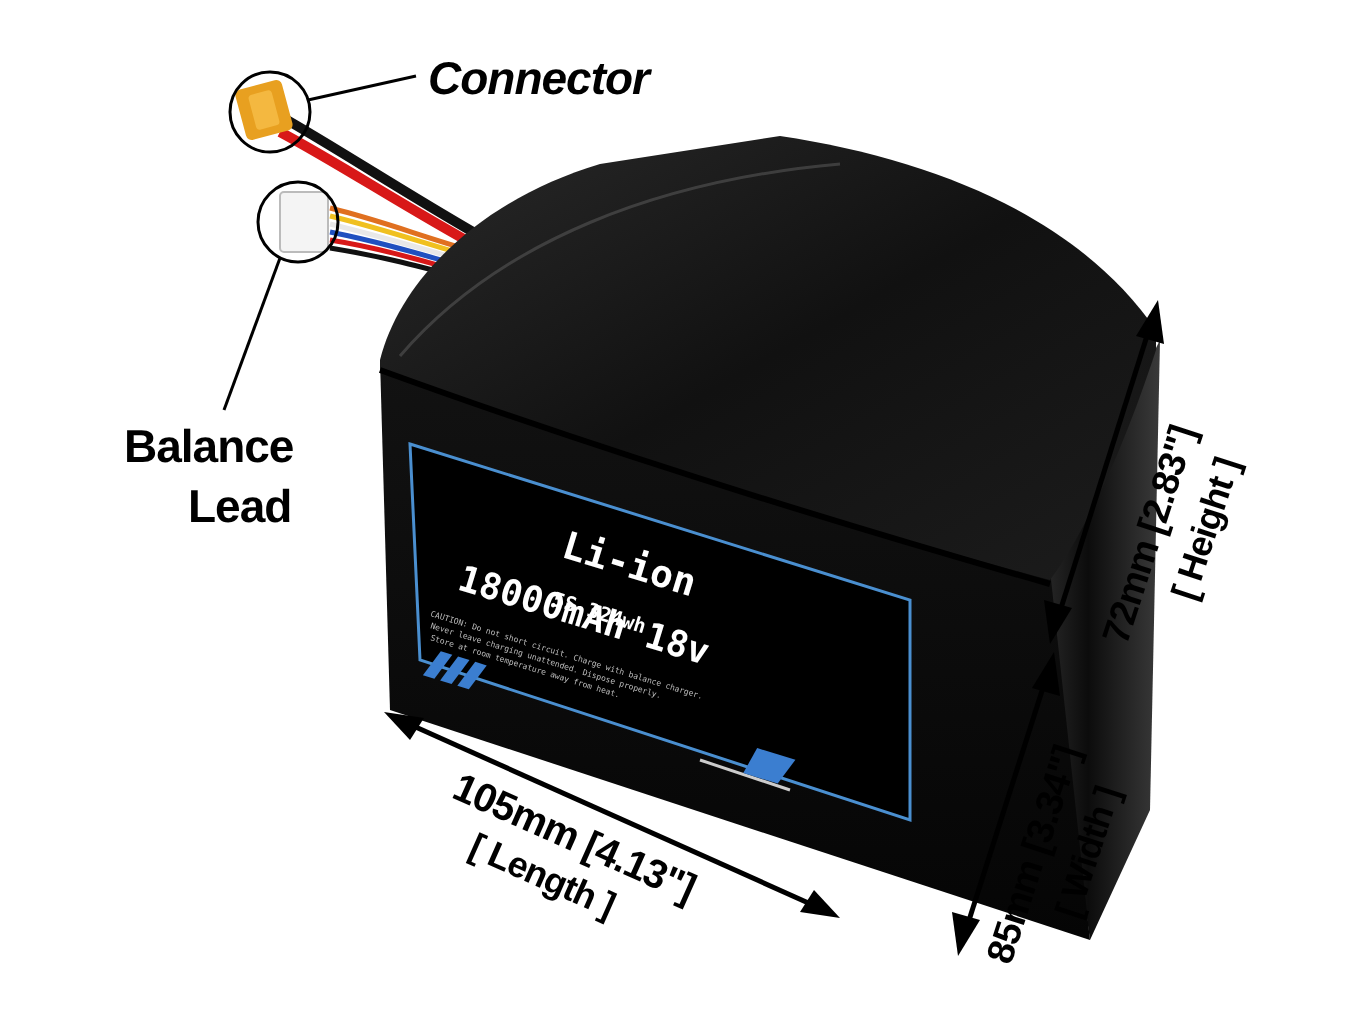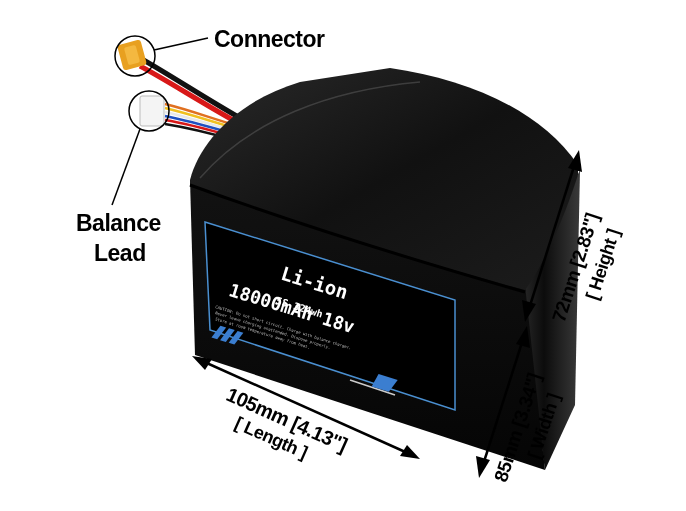--- a/index.html
+++ b/index.html
@@ -94,22 +94,22 @@
       <line x1="524" y1="336" x2="482" y2="468"></line>
       <polygon points="527,326 530,348 516,344" stroke="none"></polygon>
       <polygon points="479,478 476,456 490,460" stroke="none"></polygon>
     </g>
   </svg>
 
   <div class="label-text" style="left:285px;top:262px;font-size:19px;transform:rotate(17deg);">Li-ion</div>
   <div class="label-text" style="left:238px;top:262px;font-size:18px;transform:rotate(17deg) translate(0,18px);">18000mAh 18v</div>
   <div class="label-text" style="left:278px;top:295px;font-size:10px;transform:rotate(17deg);">5S 324wh</div>
 
-  <div class="lbl" style="left:214px;top:26px;font-size:23px;">Connector</div>
-  <div class="lbl" style="left:62px;top:210px;font-size:23px;margin-left:14px;">Balance</div>
+  <div class="lbl" style="left:214px;top:26px;font-size:23px;font-style:italic;">Connector</div>
+  <div class="lbl" style="left:62px;top:210px;font-size:23px;">Balance</div>
   <div class="lbl" style="left:94px;top:240px;font-size:23px;">Lead</div>
 
   <div class="lbl" style="left:232px;top:383px;font-size:20px;transform:rotate(24deg);">105mm [4.13"]</div>
   <div class="lbl" style="left:240px;top:413px;font-size:18px;transform:rotate(24deg);">[ Length ]</div>
 
   <div class="lbl" style="left:548px;top:318px;font-size:19px;transform:rotate(-72deg);">72mm [2.83"]</div>
   <div class="lbl" style="left:582px;top:296px;font-size:18px;transform:rotate(-72deg);">[ Height ]</div>
 
   <div class="lbl" style="left:490px;top:478px;font-size:19px;transform:rotate(-72deg);">85mm [3.34"]</div>
   <div class="lbl" style="left:524px;top:455px;font-size:18px;transform:rotate(-72deg);">[ Width ]</div>

